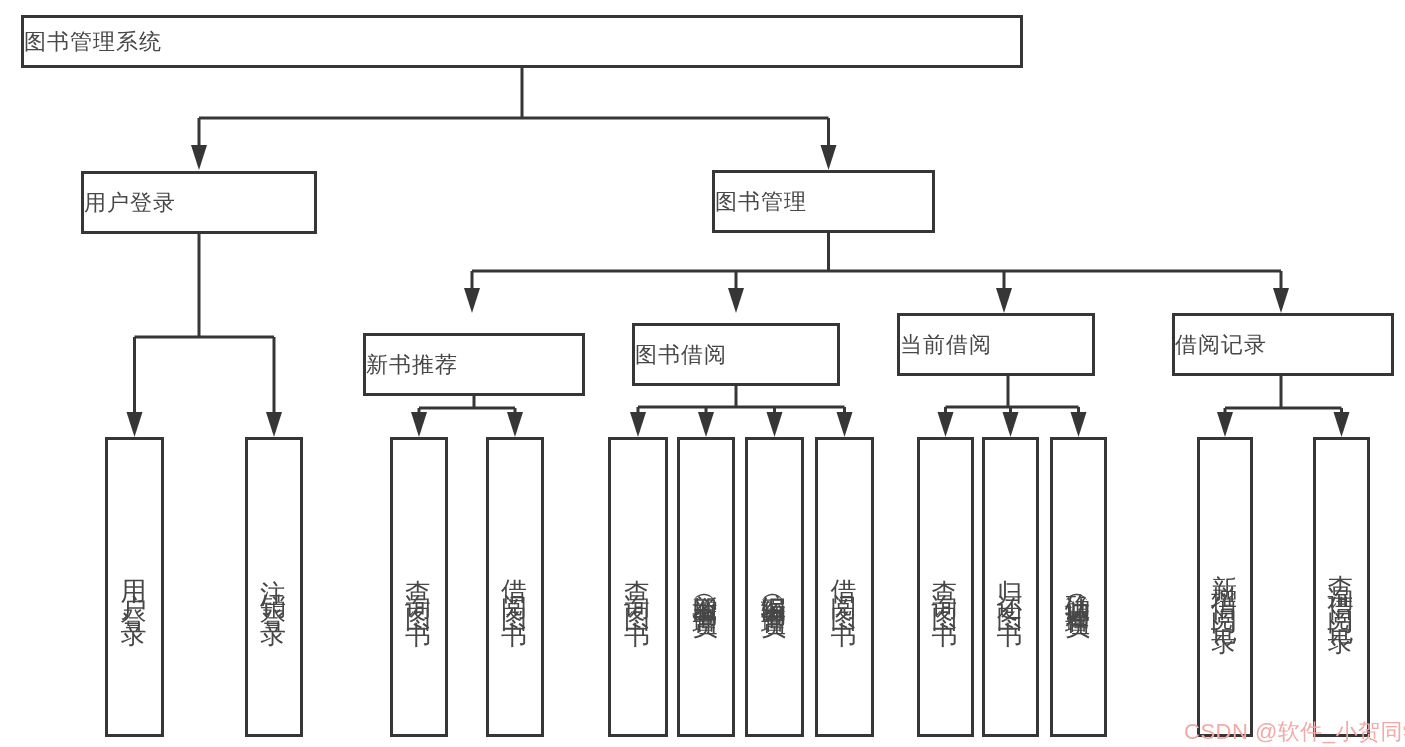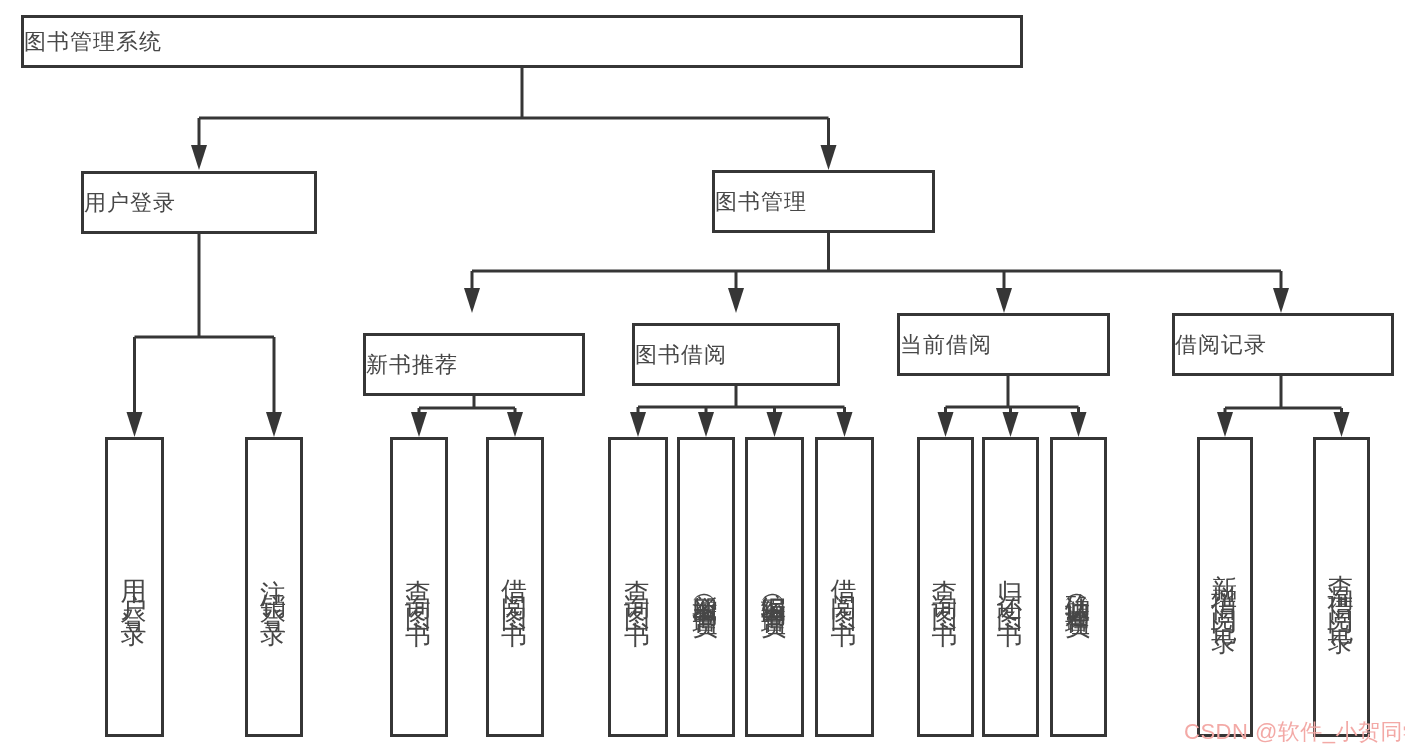--- a/index.html
+++ b/index.html
@@ -54,21 +54,21 @@
   .ls-wide  { letter-spacing: 14px; }   
   .ls-med   { letter-spacing: 11px; }   
   .ls-tight { letter-spacing: 3px; font-size: 25px; } 
 
   
   .n-root          { left: 21px;   top: 15px;  width: 1002px; height: 53px; }
   .n-user-login    { left: 81px;   top: 171px; width: 236px;  height: 63px; }
   .n-book-mgmt     { left: 712px;  top: 170px; width: 223px;  height: 63px; }
   .n-new-book-rec  { left: 363px;  top: 313px; width: 222px;  height: 63px; margin-top: 20px; }
   .n-book-borrow   { left: 632px;  top: 313px; width: 208px;  height: 63px; margin-top: 10px; }
-  .n-cur-borrow    { left: 897px;  top: 313px; width: 213px;  height: 63px; }
+  .n-cur-borrow    { left: 897px;  top: 313px; width: 198px;  height: 63px; }
   .n-borrow-rec    { left: 1172px; top: 313px; width: 222px;  height: 63px; }
 
   .l-1  { left: 105px;  width: 59px; }
   .l-2  { left: 245px;  width: 58px; }
   .l-3  { left: 390px;  width: 58px; }
   .l-4  { left: 486px;  width: 58px; }
   .l-5  { left: 608px;  width: 60px; }
   .l-6  { left: 677px;  width: 58px; }
   .l-7  { left: 745px;  width: 59px; }
   .l-8  { left: 815px;  width: 59px; }

